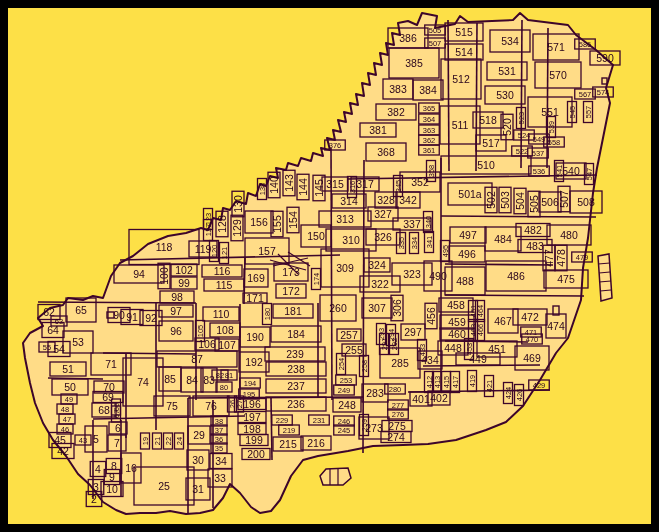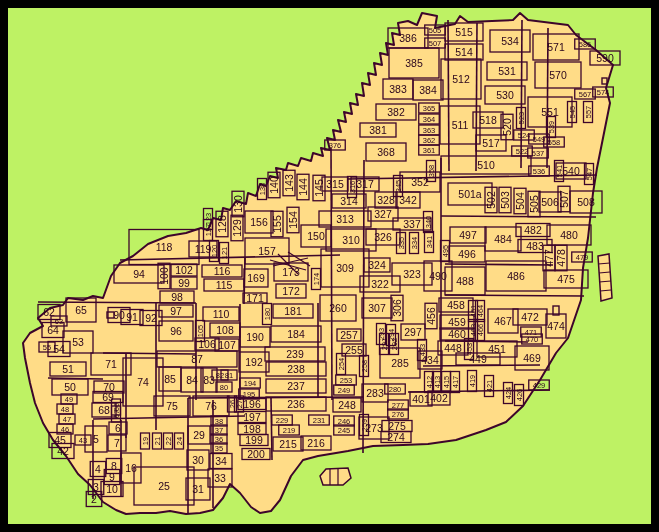--- a/index.html
+++ b/index.html
@@ -1,17 +1,17 @@
 <!DOCTYPE html>
 <html><head>
 <meta charset="utf-8">
 <style>
   html,body{margin:0;padding:0;background:#fff;}
   .frame{position:relative;width:659px;height:532px;box-sizing:border-box;
-         border:8px solid #000;background:#bef264;overflow:hidden;}
+         border:8px solid #000;background:#fde047;overflow:hidden;}
   svg{position:absolute;left:0;top:0;}
   text{font-family:"Liberation Sans","DejaVu Sans",sans-serif;fill:#2a041d;}
   .lbl{font-size:10.5px;}
   .lbl-s{font-size:7.5px;}
 </style>
 </head>
 <body>
 
 <div class="frame">
   <svg id="map-svg" width="659" height="532" viewBox="0 0 659 532">

